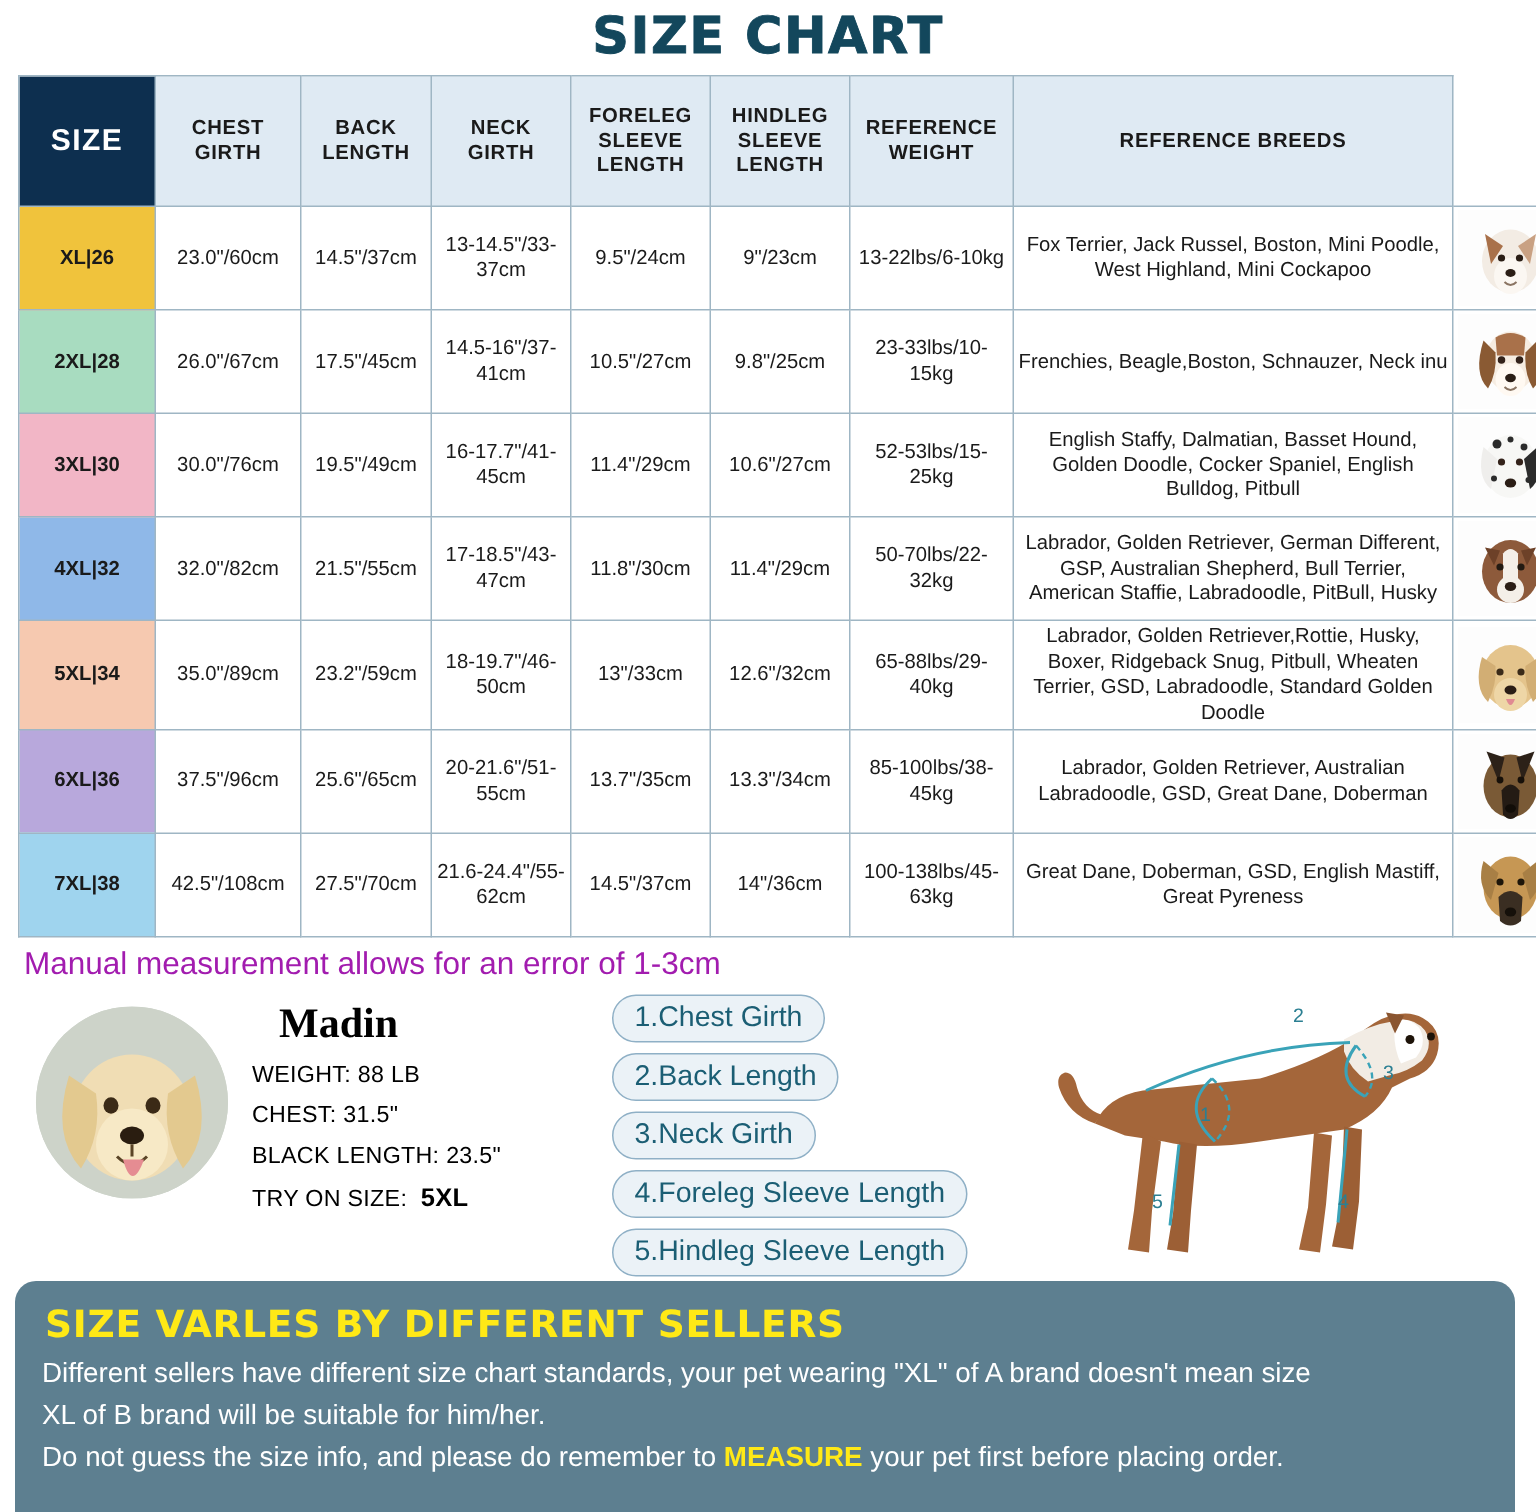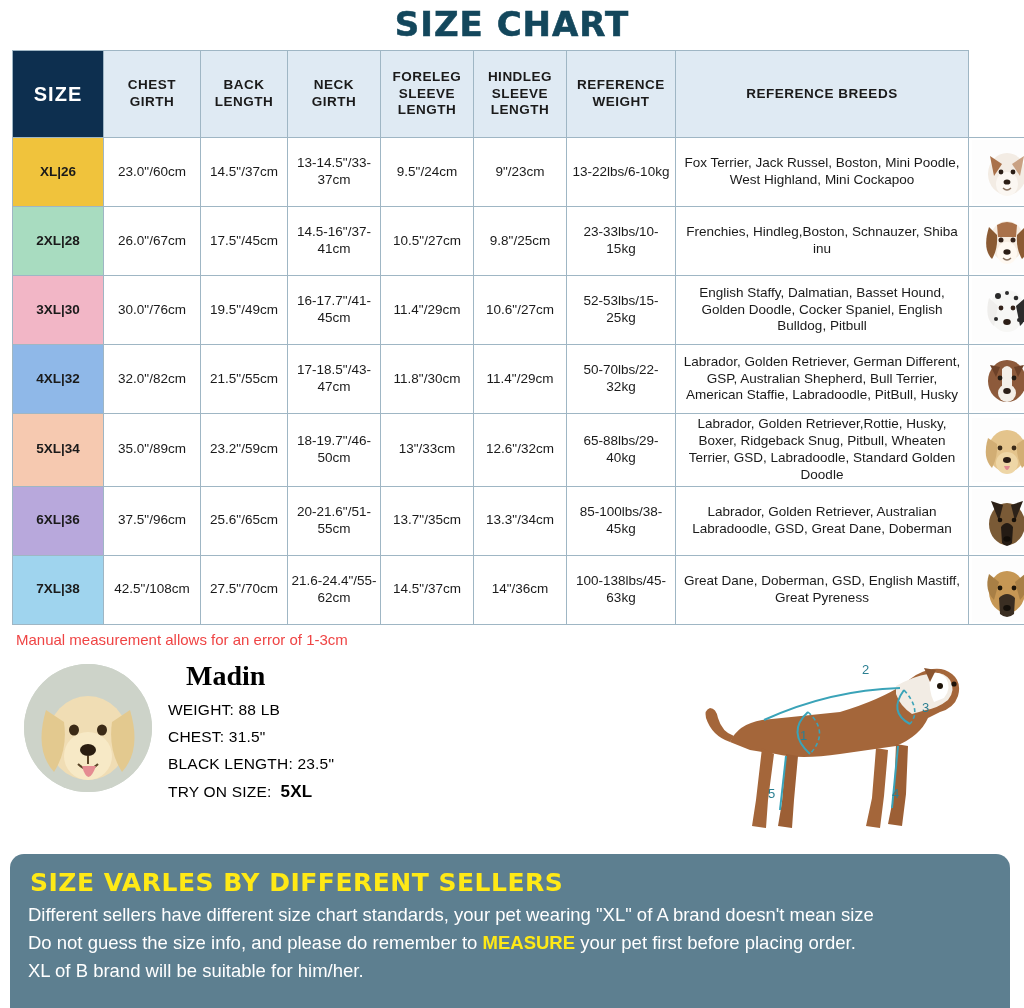--- a/index.html
+++ b/index.html
@@ -71,23 +71,23 @@
     border: 1px solid #9fb6c4;
     background: #ffffff;
   }
   .dogimg {
     width: 70px;
     height: 64px;
     display: block;
     margin: 0 auto;
   }
   .note {
-    font-size: 15px;
+    font-size: 21px;
     margin: 6px 0 0 16px;
-    color: #ef4444;
+    color: #a21caf;
   }
   
   .mid {
     position: relative;
     height: 210px;
     margin-top: 2px;
   }
   .avatar {
     position: absolute;
     left: 24px;
@@ -215,21 +215,21 @@
     </tr>
 
     <tr>
       <td class="size-cell" style="background:#a8dcc0">2XL|28</td>
       <td>26.0"/67cm</td>
       <td>17.5"/45cm</td>
       <td>14.5-16"/37-41cm</td>
       <td>10.5"/27cm</td>
       <td>9.8"/25cm</td>
       <td>23-33lbs/10-15kg</td>
-      <td class="breeds">Frenchies, Hindleg,Boston, Schnauzer, Shiba inu</td>
+      <td class="breeds">Frenchies, Beagle,Boston, Schnauzer, Neck inu</td>
       <td class="photo">
         <svg class="dogimg" viewBox="0 0 70 64">
           <rect width="70" height="64" fill="#fdfdfd"></rect>
           <ellipse cx="35" cy="32" rx="17" ry="20" fill="#f6ece1"></ellipse>
           <path d="M17 18 Q10 40 20 50 Q26 40 25 26 Z" fill="#8a5a33"></path>
           <path d="M53 18 Q60 40 50 50 Q44 40 45 26 Z" fill="#8a5a33"></path>
           <path d="M25 16 Q35 10 45 16 L44 28 L26 28 Z" fill="#a9714a"></path>
           <ellipse cx="35" cy="44" rx="10" ry="11" fill="#fff9f2"></ellipse>
           <circle cx="29" cy="31" r="2.5" fill="#33221a"></circle>
           <circle cx="41" cy="31" r="2.5" fill="#33221a"></circle>
@@ -386,20 +386,27 @@
     <div class="name">Madin</div>
     <div class="line">WEIGHT: 88 LB</div>
     <div class="line">CHEST: 31.5"</div>
     <div class="line">BLACK LENGTH: 23.5"</div>
     <div class="line">
       <span>TRY ON SIZE:</span>
       &nbsp;<b>5XL</b>
     </div>
   </div>
 
+  <div class="legend">
+    <div><span class="chip">1.Chest Girth</span></div>
+    <div><span class="chip">2.Back Length</span></div>
+    <div><span class="chip">3.Neck Girth</span></div>
+    <div><span class="chip">4.Foreleg Sleeve Length</span></div>
+    <div><span class="chip">5.Hindleg Sleeve Length</span></div>
+  </div>
 
   <svg class="dogdiagram" viewBox="0 0 320 205">
 
     <path d="M40 92 Q48 74 72 70 L150 62 Q190 50 214 34 Q228 22 238 20 Q252 16 262 24 Q272 32 268 46 Q264 58 250 62 L238 68 Q230 86 206 96 L150 104 Q110 110 86 104 L60 100 Z" fill="#a4663a"></path>
     <path d="M206 36 Q224 26 238 24 Q252 20 260 30 Q266 40 258 50 Q248 58 236 60 L222 64 Q210 56 206 44 Z" fill="#f2ece4"></path>
 
     <path d="M240 24 Q248 20 256 28 Q262 38 254 48 L244 52 Q238 40 240 24 Z" fill="#ffffff"></path>
     <circle cx="250" cy="36" r="3" fill="#1d1309"></circle>
     <circle cx="264" cy="34" r="2.6" fill="#1d1309"></circle>
     <path d="M234 18 L240 32 L246 20 Z" fill="#8a5530"></path>
@@ -423,17 +430,17 @@
     <text x="172" y="24" font-family="Liberation Sans, sans-serif" font-size="13" fill="#2b7f92">2</text>
     <text x="232" y="62" font-family="Liberation Sans, sans-serif" font-size="13" fill="#2b7f92">3</text>
     <text x="202" y="148" font-family="Liberation Sans, sans-serif" font-size="13" fill="#2b7f92">4</text>
     <text x="78" y="148" font-family="Liberation Sans, sans-serif" font-size="13" fill="#2b7f92">5</text>
   </svg>
 </div>
 
 <div class="footer">
   <h2>SIZE VARLES BY DIFFERENT SELLERS</h2>
   <p>Different sellers have different size chart standards, your pet wearing "XL" of A brand doesn't mean size</p>
+  <p> XL of B brand will be suitable for him/her.</p>
   <p>
     <span>Do not guess the size info, and please do remember to </span><span class="hl">MEASURE</span><span> your pet first before placing order.</span>
   </p>
-  <p> XL of B brand will be suitable for him/her.</p>
 </div>
 
 </body></html>

